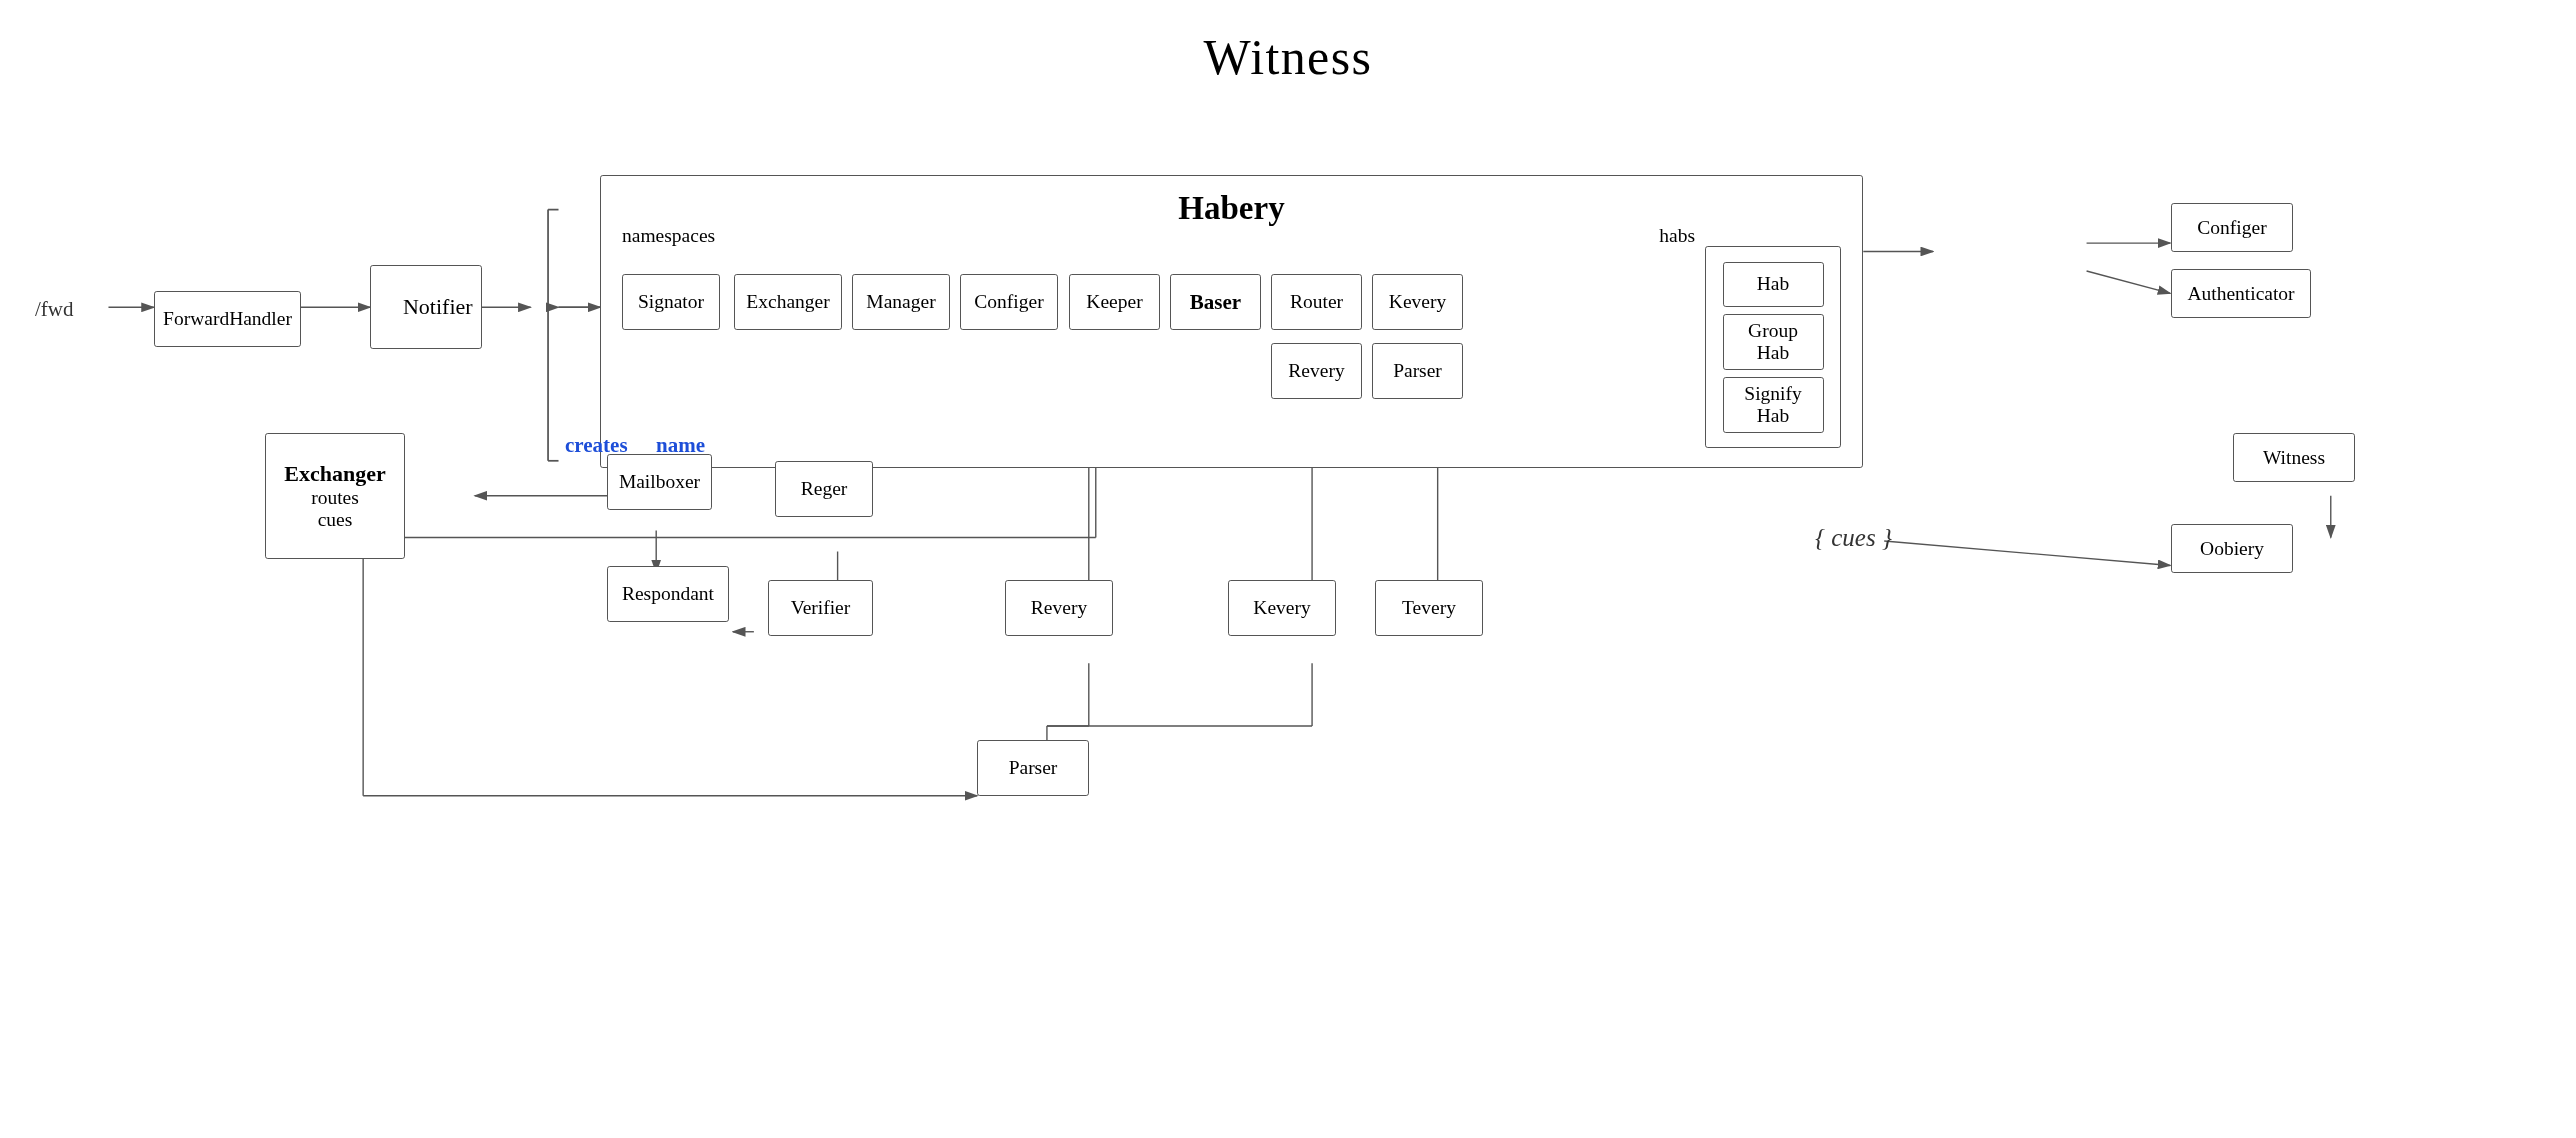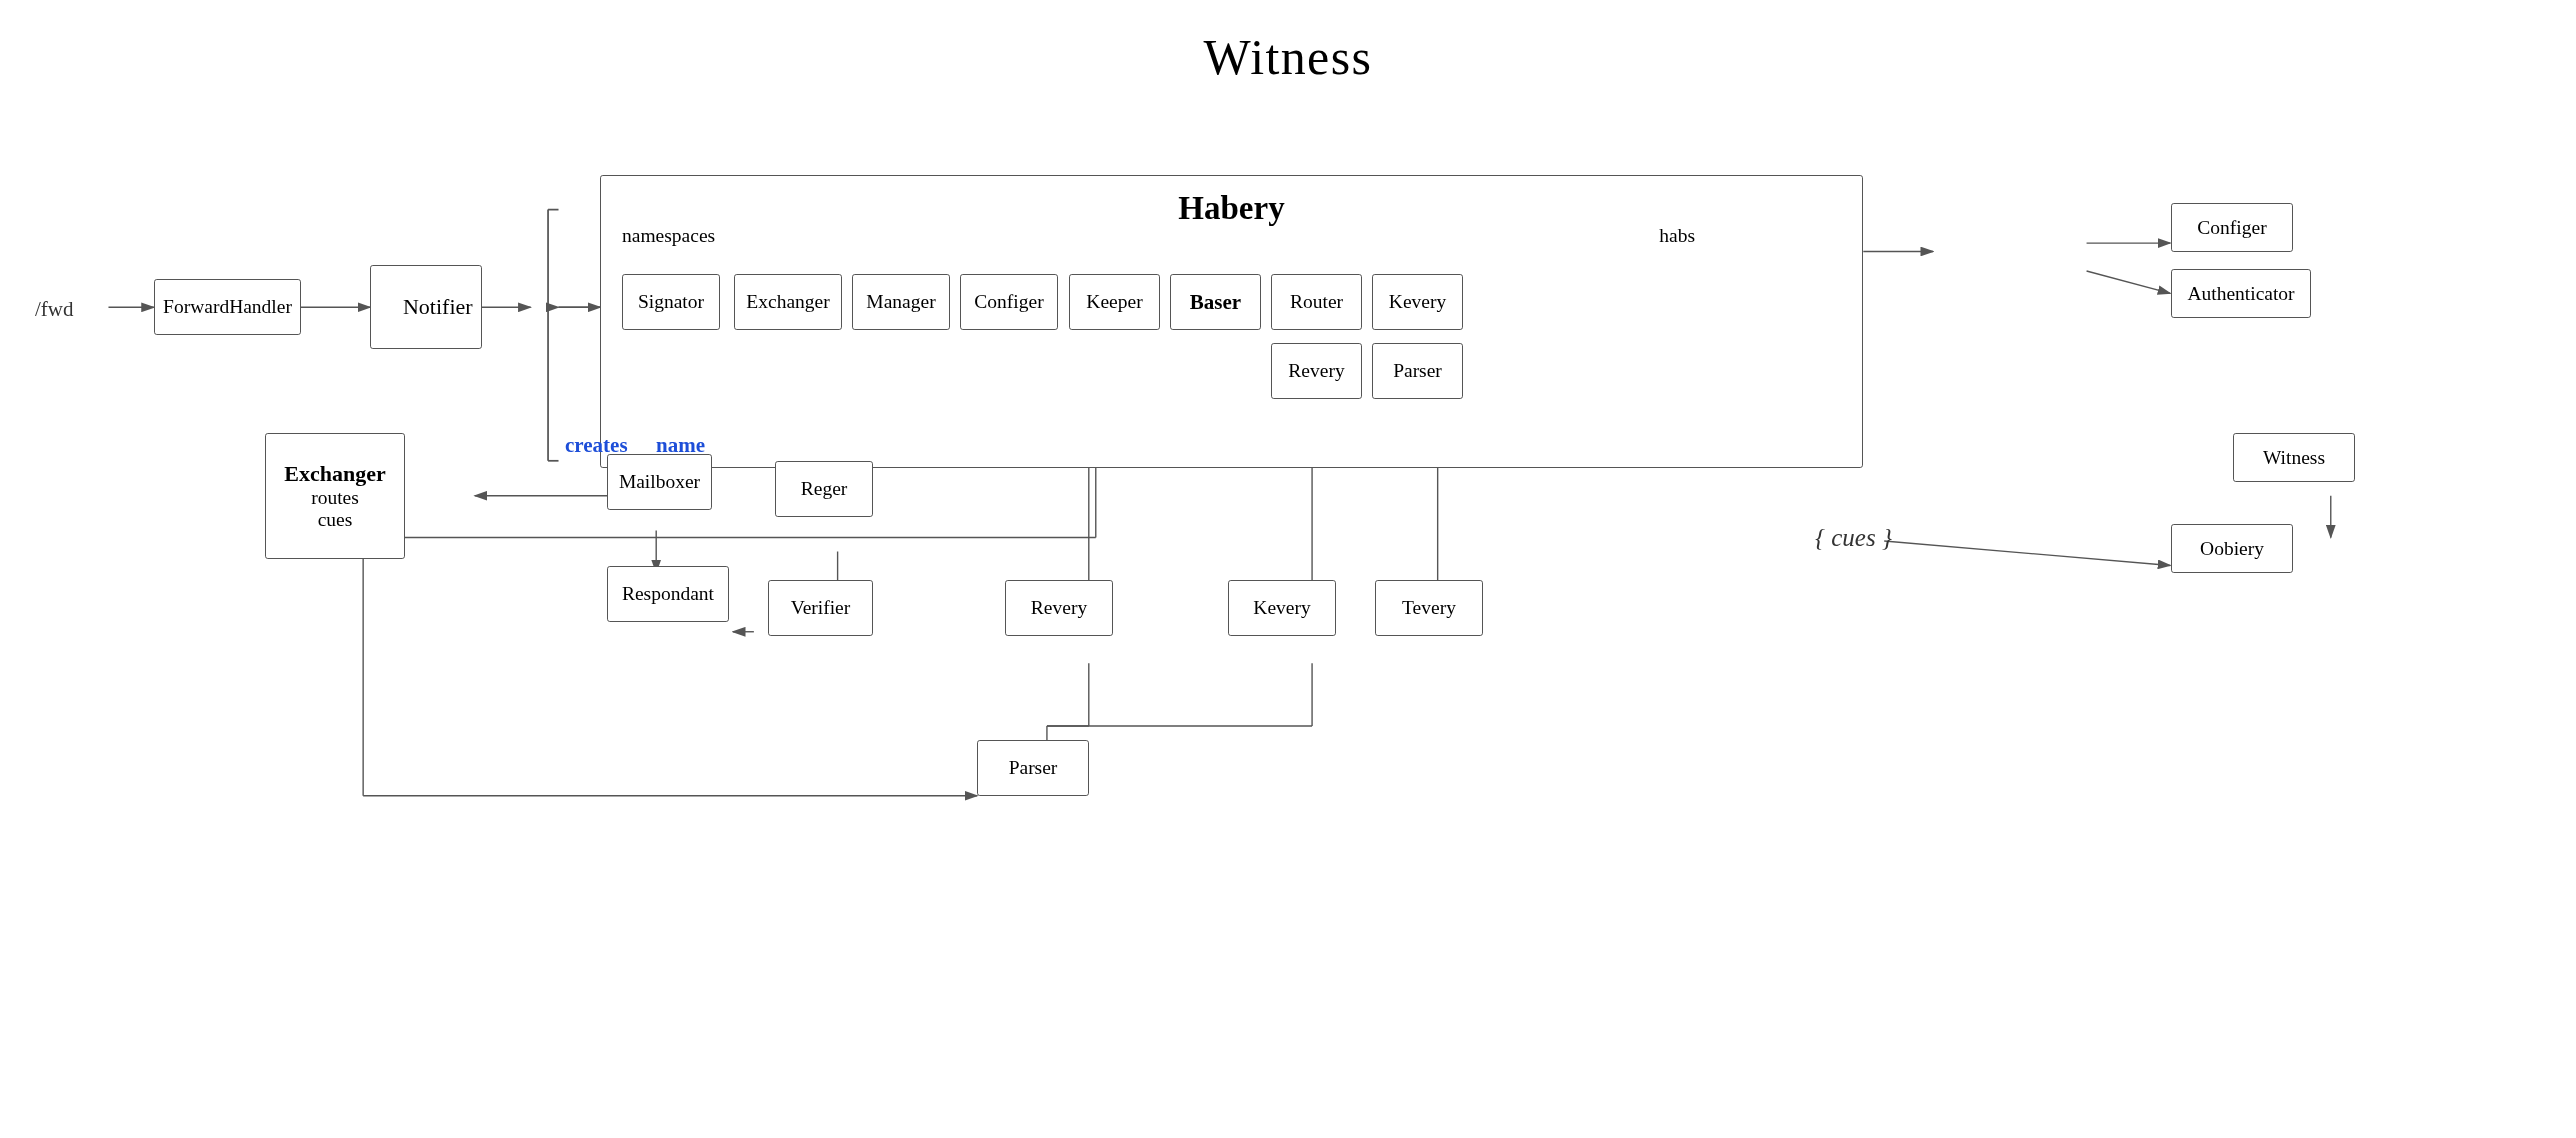--- a/index.html
+++ b/index.html
@@ -135,21 +135,21 @@
         <polygon points="0 0, 10 3.5, 0 7" fill="#555"></polygon>
       </marker>
       <marker id="arrow-left" markerWidth="10" markerHeight="7" refX="1" refY="3.5" orient="auto">
         <polygon points="10 0, 0 3.5, 10 7" fill="#555"></polygon>
       </marker>
     </defs>
   </svg>
 
   <div class="label-text" style="left:35px; top:206px;">/fwd</div>
 
-  <div class="box" style="left:154px; top:188px; width:147px; height:56px; font-size:19.5px;">ForwardHandler</div>
+  <div class="box" style="left:154px; top:200px; width:147px; height:56px; font-size:19.5px;">ForwardHandler</div>
 
   <div class="box" style="left:370px; top:174px; width:112px; height:84px; font-size:22px;padding-left:32px;">Notifier</div>
 
   <div class="box" style="left:600px; top:84px; width:1263px; height:293px; align-items:flex-start; justify-content:flex-start; padding:8px 21px;">
 
     <div style="position:absolute; top:14px; left:50%; transform:translateX(-50%); font-size:33px; font-weight:bold; white-space:nowrap;">Habery</div>
 
     <div style="position:absolute; top:49px; left:21px; font-size:19.5px; font-weight:normal;">namespaces</div>
 
     <div style="position:absolute; top:49px; right:167px; font-size:19.5px; font-weight:normal;">habs</div>
@@ -167,20 +167,30 @@
     <div class="box bold-label" style="position:absolute; left:569px; top:98px; width:91px; height:56px; font-size:21px;">Baser</div>
 
     <div class="box" style="position:absolute; left:670px; top:98px; width:91px; height:56px; font-size:19.5px;">Router</div>
 
     <div class="box" style="position:absolute; left:771px; top:98px; width:91px; height:56px; font-size:19.5px;">Kevery</div>
 
     <div class="box" style="position:absolute; left:670px; top:167px; width:91px; height:56px; font-size:19.5px;">Revery</div>
 
     <div class="box" style="position:absolute; left:771px; top:167px; width:91px; height:56px; font-size:19.5px;">Parser</div>
 
+    <div class="box" style="position:absolute; right:21px; top:70px; width:136px; height:202px; flex-direction:column; gap:7px; justify-content:center; align-items:center;">
+
+      <div class="box" style="position:relative; width:101px; height:45px; font-size:19.5px;">Hab</div>
+
+      <div class="box" style="position:relative; width:101px; height:56px; font-size:19.5px;">Group
+Hab</div>
+
+      <div class="box" style="position:relative; width:101px; height:56px; font-size:19.5px;">Signify
+Hab</div>
+    </div>
   </div>
 
   <div class="box" style="left:2171px; top:112px; width:122px; height:49px; font-size:19.5px;">Configer</div>
 
   <div class="box" style="left:2171px; top:178px; width:140px; height:49px; font-size:19.5px;">Authenticator</div>
 
   <div class="box" style="left:2233px; top:342px; width:122px; height:49px; font-size:19.5px;">Witness</div>
 
   <div class="box" style="left:2171px; top:433px; width:122px; height:49px; font-size:19.5px;">Oobiery</div>
 

